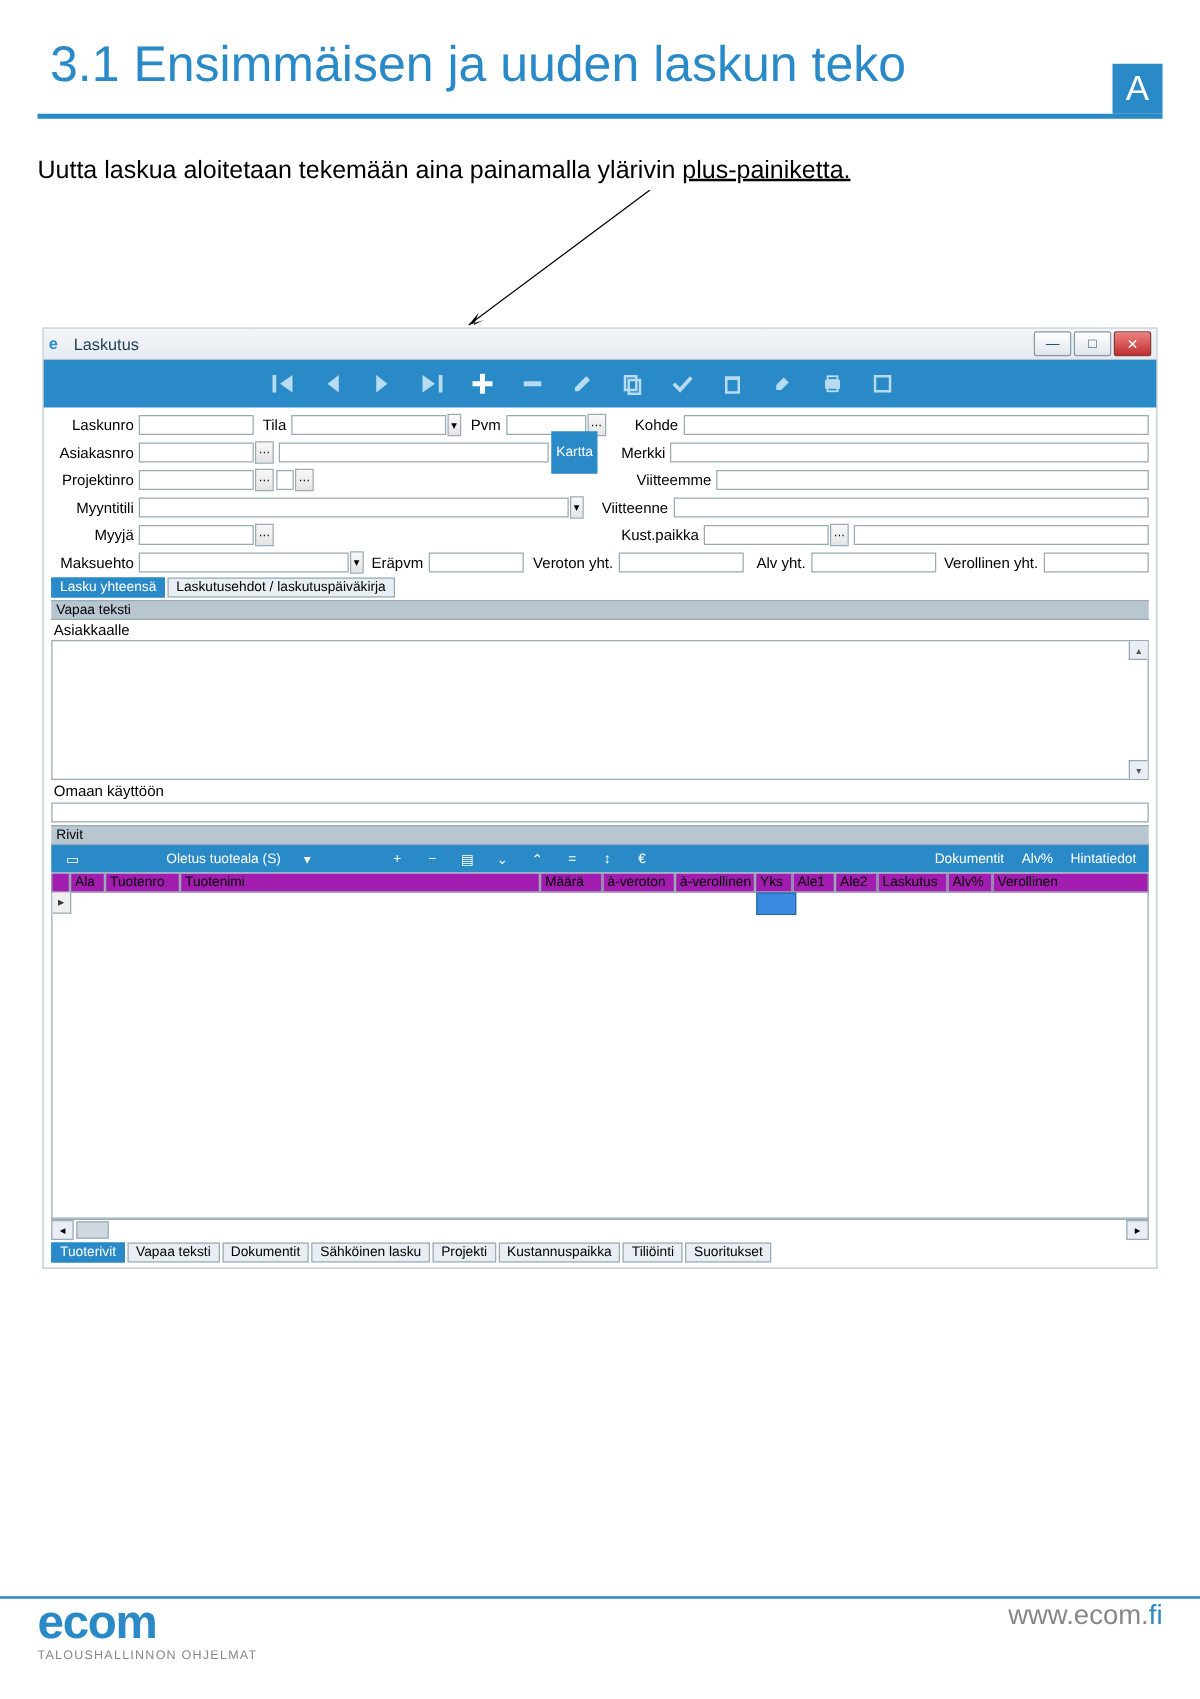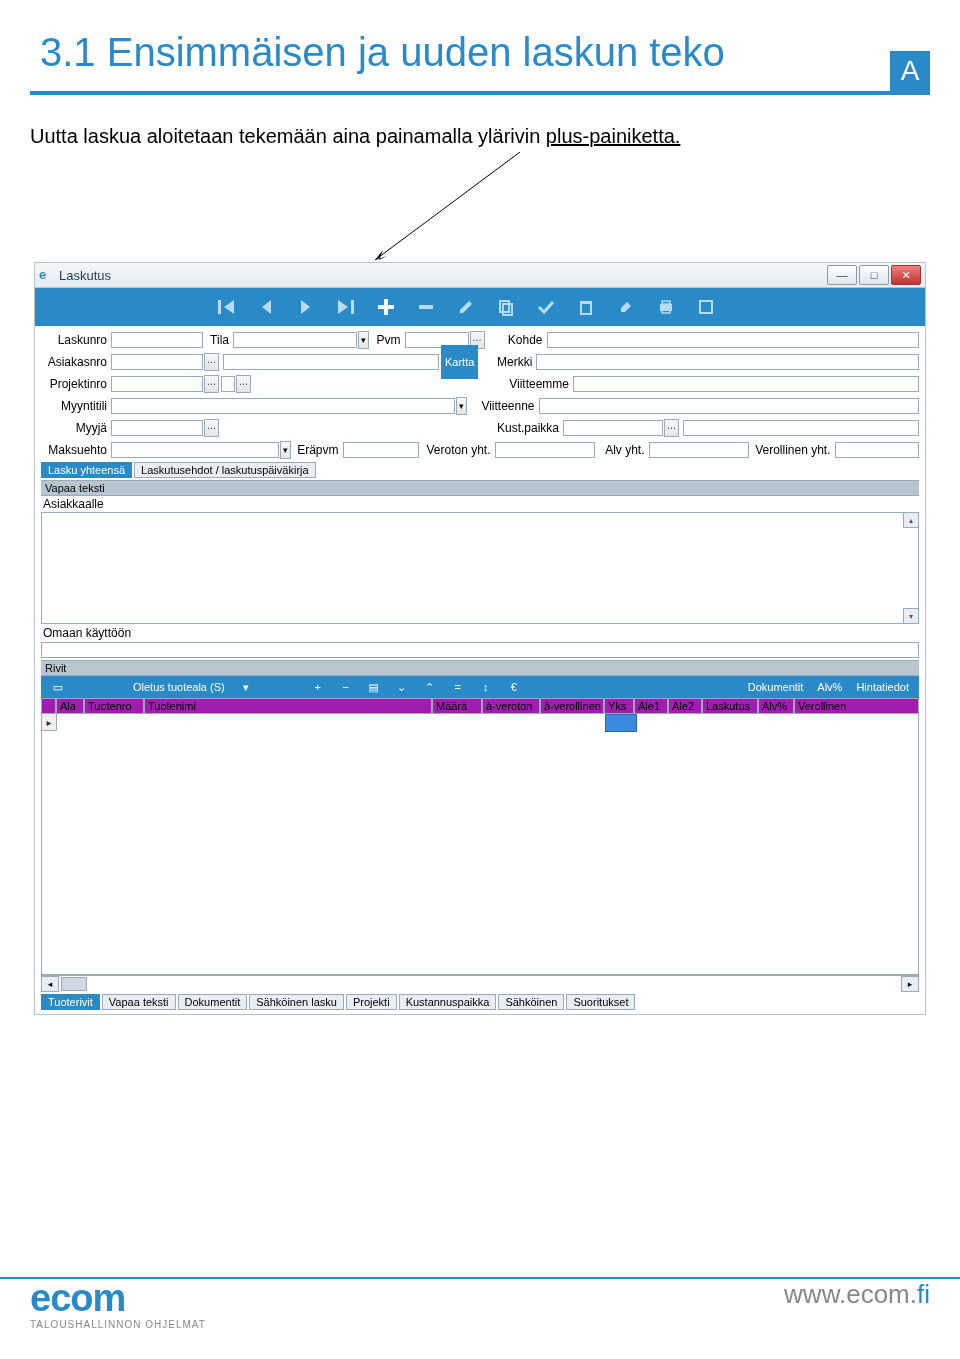--- a/index.html
+++ b/index.html
@@ -304,21 +304,21 @@
     letter-spacing: -1px;
     line-height: 1;
   }
   .logo-sub {
     font-size: 10px;
     letter-spacing: 1px;
     color: #888;
     margin-top: 2px;
   }
   .footer-url {
-    font-size: 26px;
+    font-size: 22px;
     color: #888;
   }
   .footer-url .fi { color: #2a8ac8; }
 </style>
 </head>
 <body>
 
 <div class="page">
   <div class="title-row">
     <h1 class="title">3.1 Ensimmäisen ja uuden laskun teko</h1>
@@ -555,21 +555,21 @@
         </div>
       </div>
 
       <div class="tabrow" style="margin:2px 0 4px 0">
         <div class="tab active">Tuoterivit</div>
         <div class="tab">Vapaa teksti</div>
         <div class="tab">Dokumentit</div>
         <div class="tab">Sähköinen lasku</div>
         <div class="tab">Projekti</div>
         <div class="tab">Kustannuspaikka</div>
-        <div class="tab">Sähköinen</div>
+        <div class="tab">Tiliöinti</div>
         <div class="tab">Suoritukset</div>
       </div>
     </div>
   </div>
 </div>
 
 <div class="footer">
   <div class="logo-blk">
     <div class="logo-ecom">ecom</div>
     <div class="logo-sub">TALOUSHALLINNON OHJELMAT</div>

